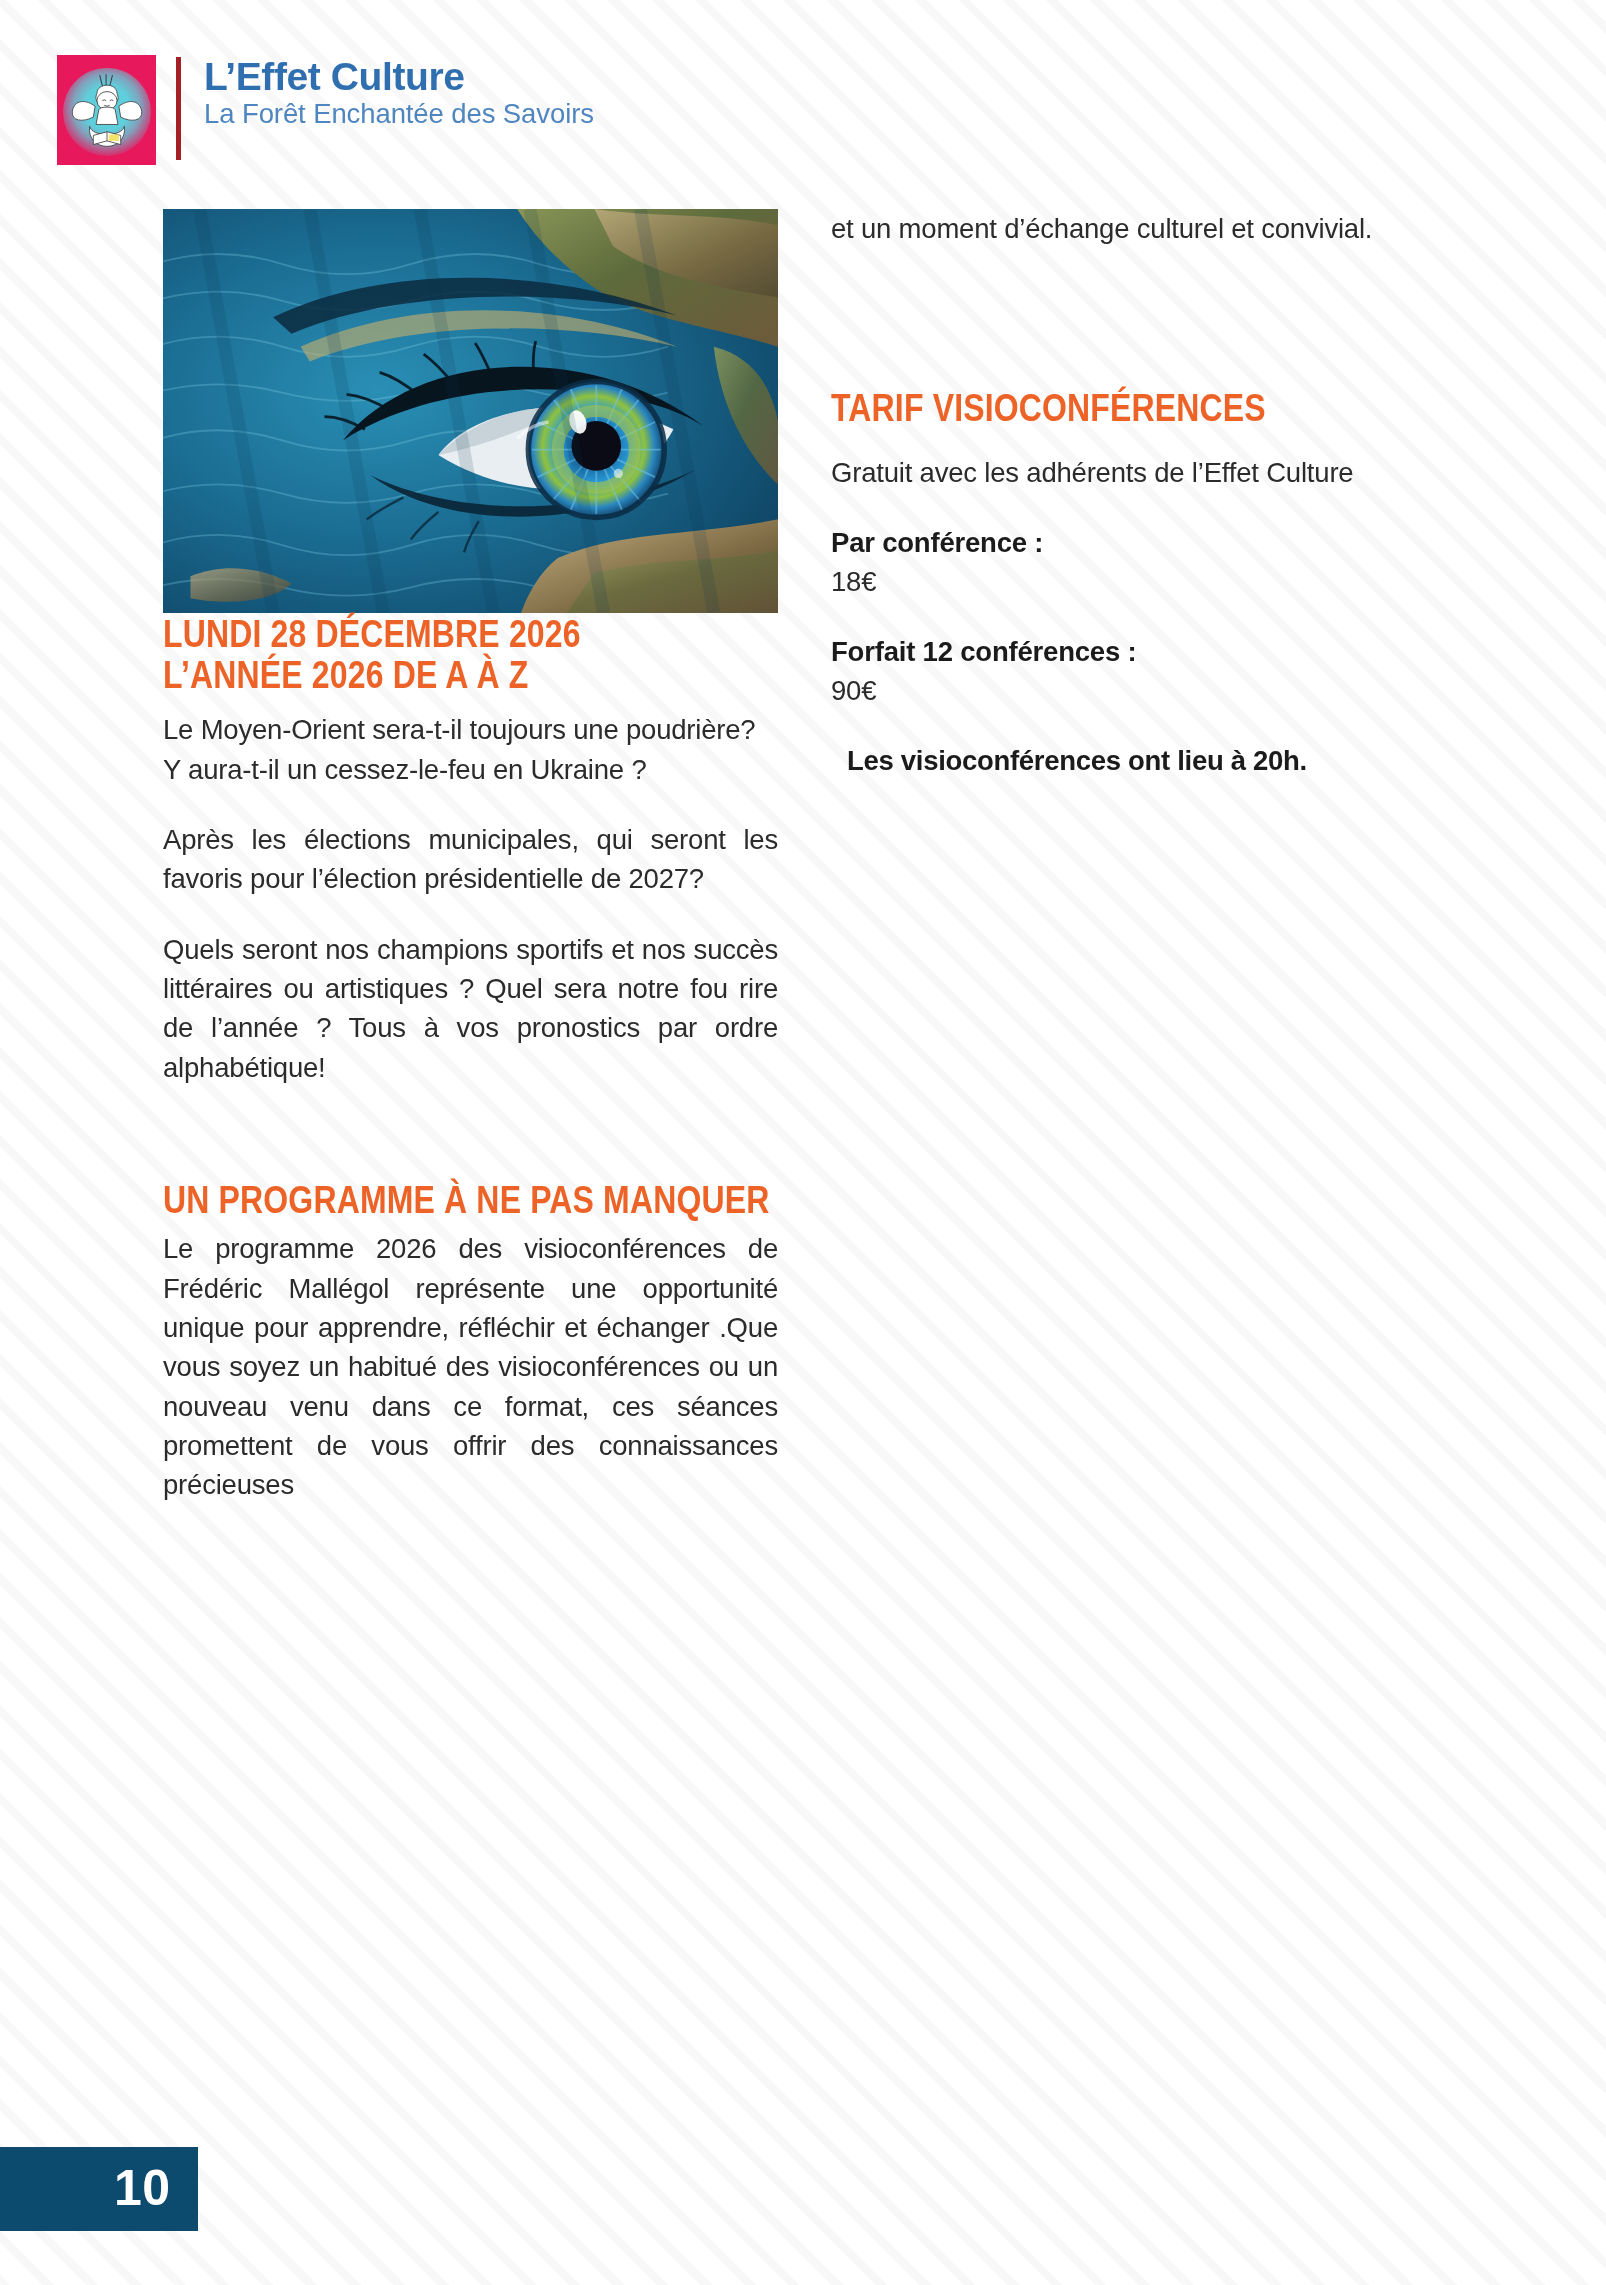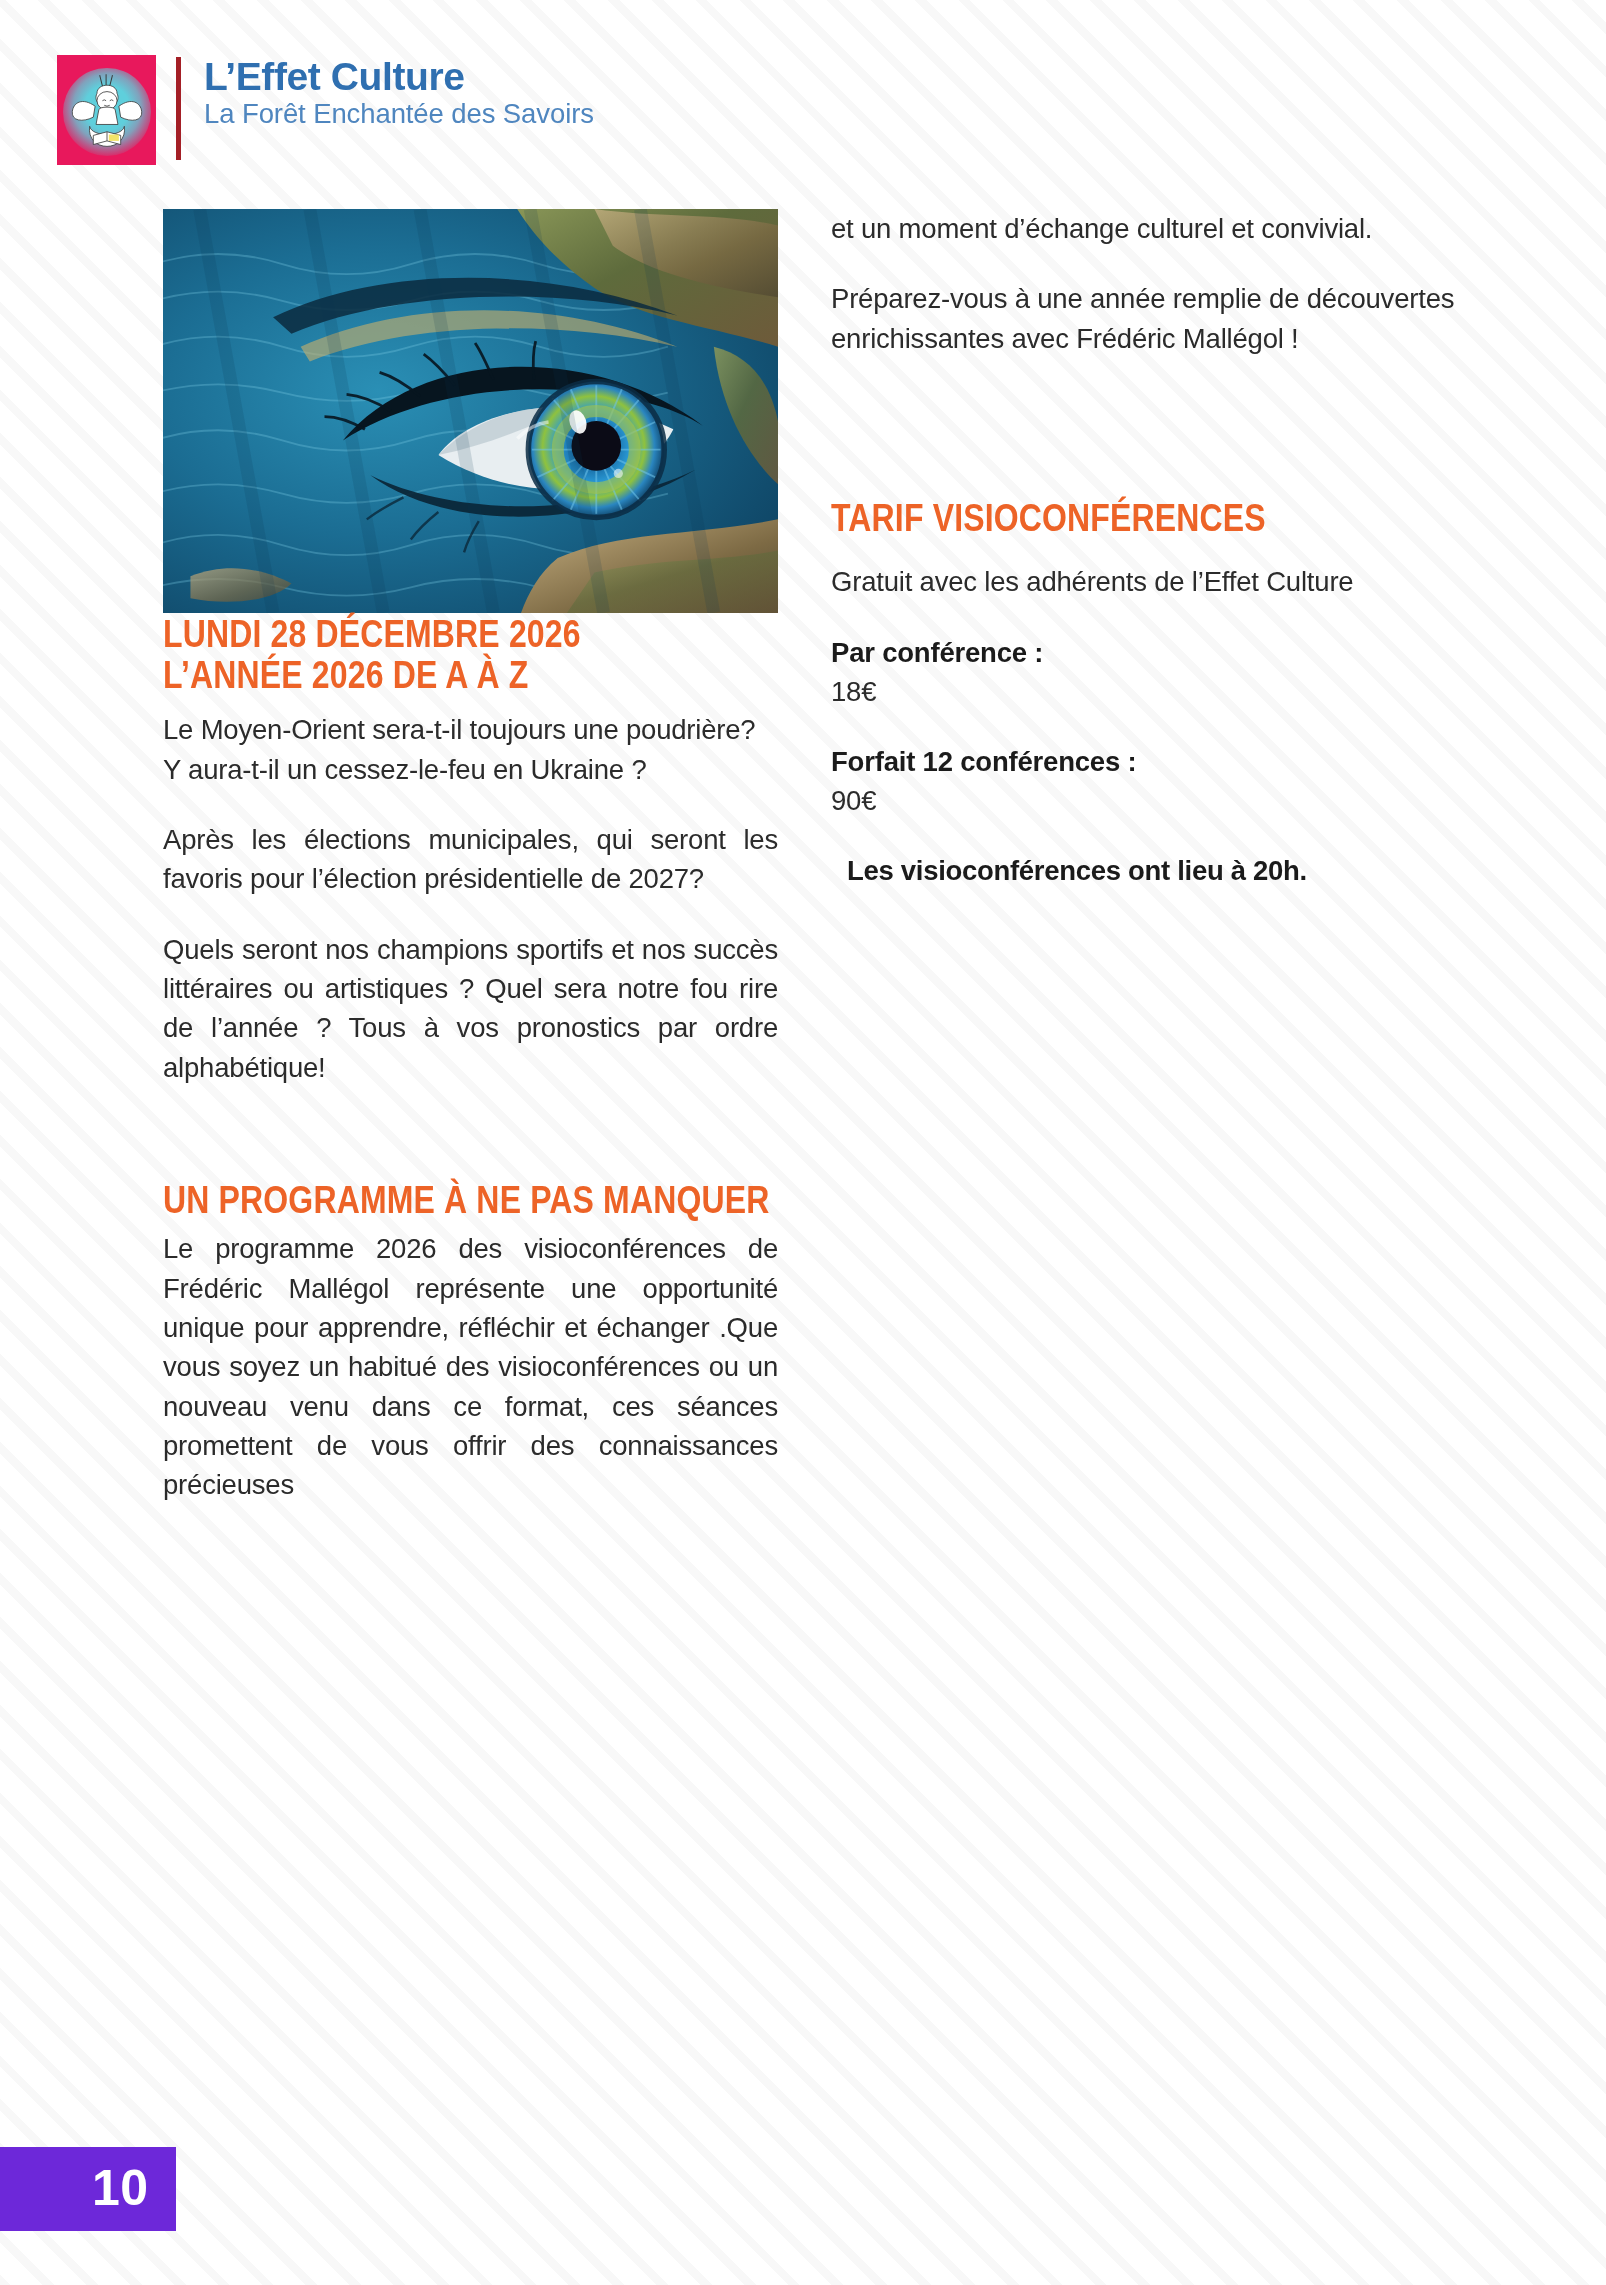--- a/index.html
+++ b/index.html
@@ -177,23 +177,23 @@
     margin: 16px;
     line-height: 1.42;
     letter-spacing: -0.3px;
   }
 
   
   .page-tab {
     position: absolute;
     left: 0;
     top: 2147px;
-    width: 176px;
+    width: 198px;
     height: 84px;
-    background: #6d28d9;
+    background: #0c4a6e;
   }
   .page-num {
     position: absolute;
     right: 27.5px;
     top: 50%;
     transform: translateY(-52%);
     color: #ffffff;
     font-size: 50px;
     font-weight: 700;
     letter-spacing: 0.5px;
@@ -381,21 +381,20 @@
     <div style="height:61px"></div>
 
     <h2 class="section-head">UN PROGRAMME À NE PAS MANQUER</h2>
     <p class="body justify tight" style="margin-top:9.2px">Le programme 2026 des visioconférences de Frédéric Mallégol représente une opportunité unique pour apprendre, réfléchir et échanger .Que vous soyez un habitué des visioconférences ou un nouveau venu dans ce format, ces séances promettent de vous offrir des connaissances précieuses</p>
 
   </section>
 
   <section class="col-right">
 
     <p class="body">et un moment d’échange culturel et convivial.</p>
-    <p class="body">Préparez-vous à une année remplie de découvertes enrichissantes avec Frédéric Mallégol !</p>
 
     <div style="height:108px"></div>
 
     <h2 class="section-head">TARIF VISIOCONFÉRENCES</h2>
 
     <p class="body first" style="margin-top:24px">Gratuit avec les adhérents de l’Effet Culture</p>
 
     <p class="label-bold">Par conférence :</p>
     <p class="value-line">18€</p>
 

